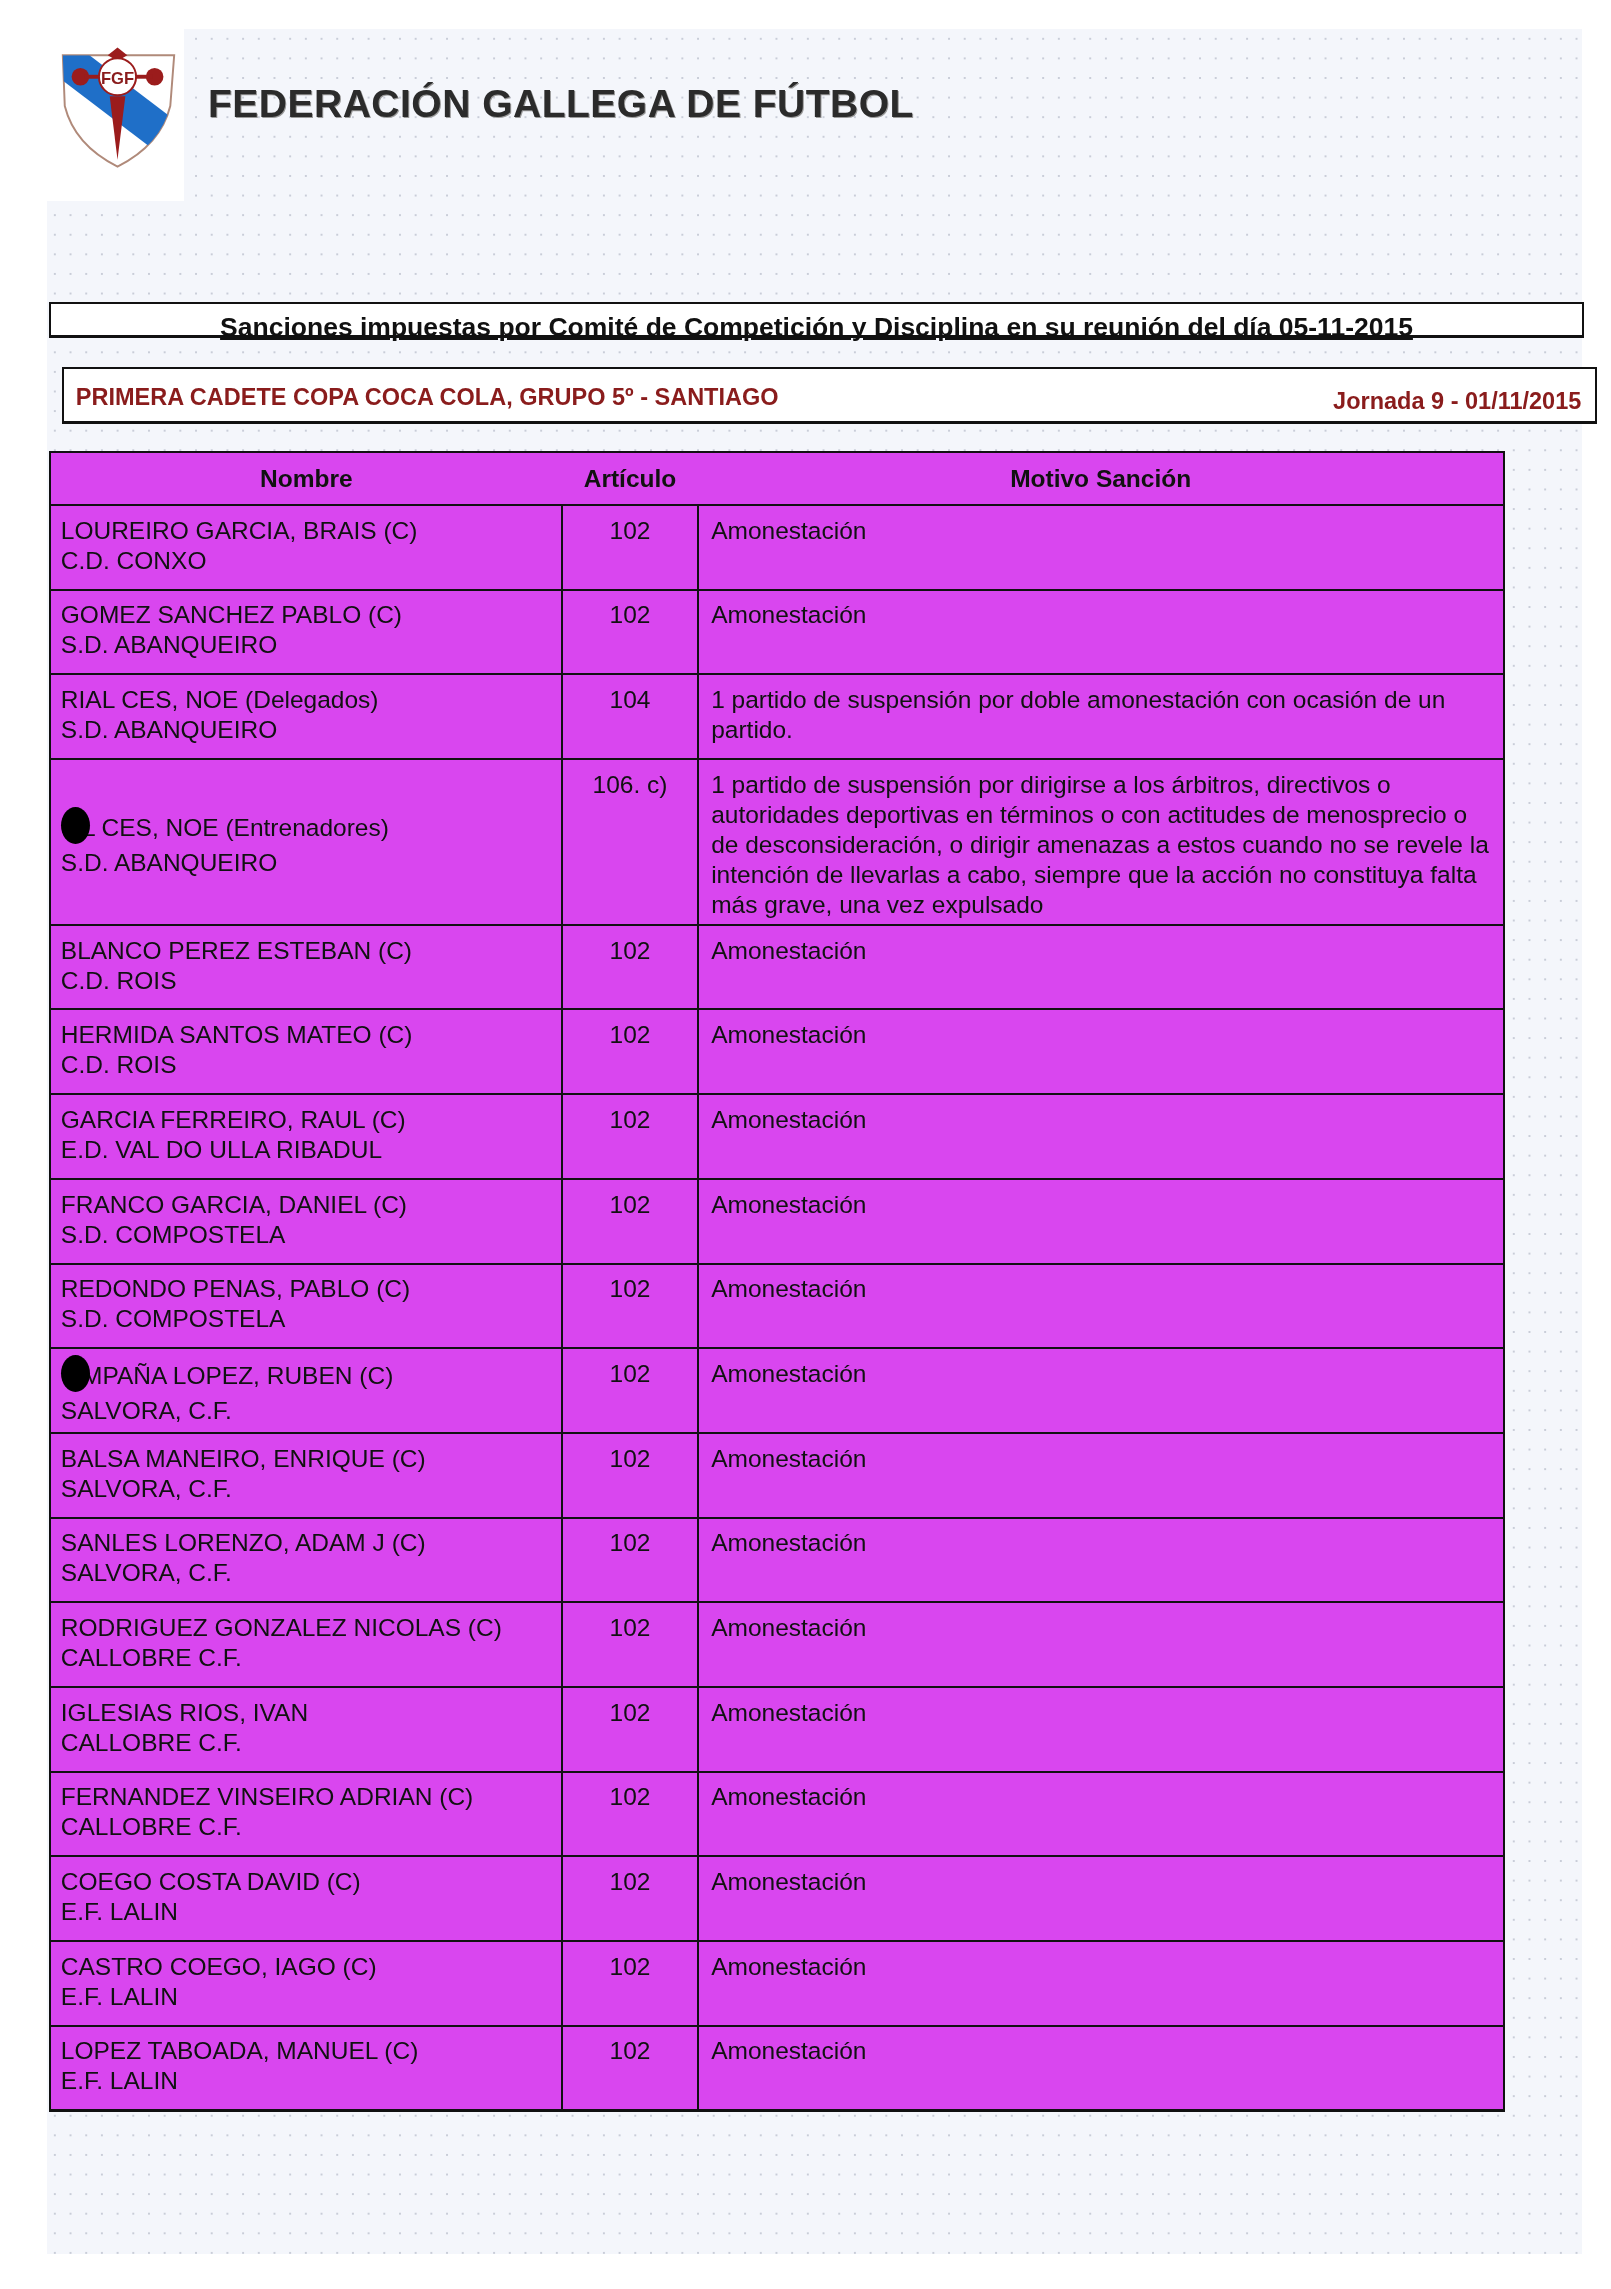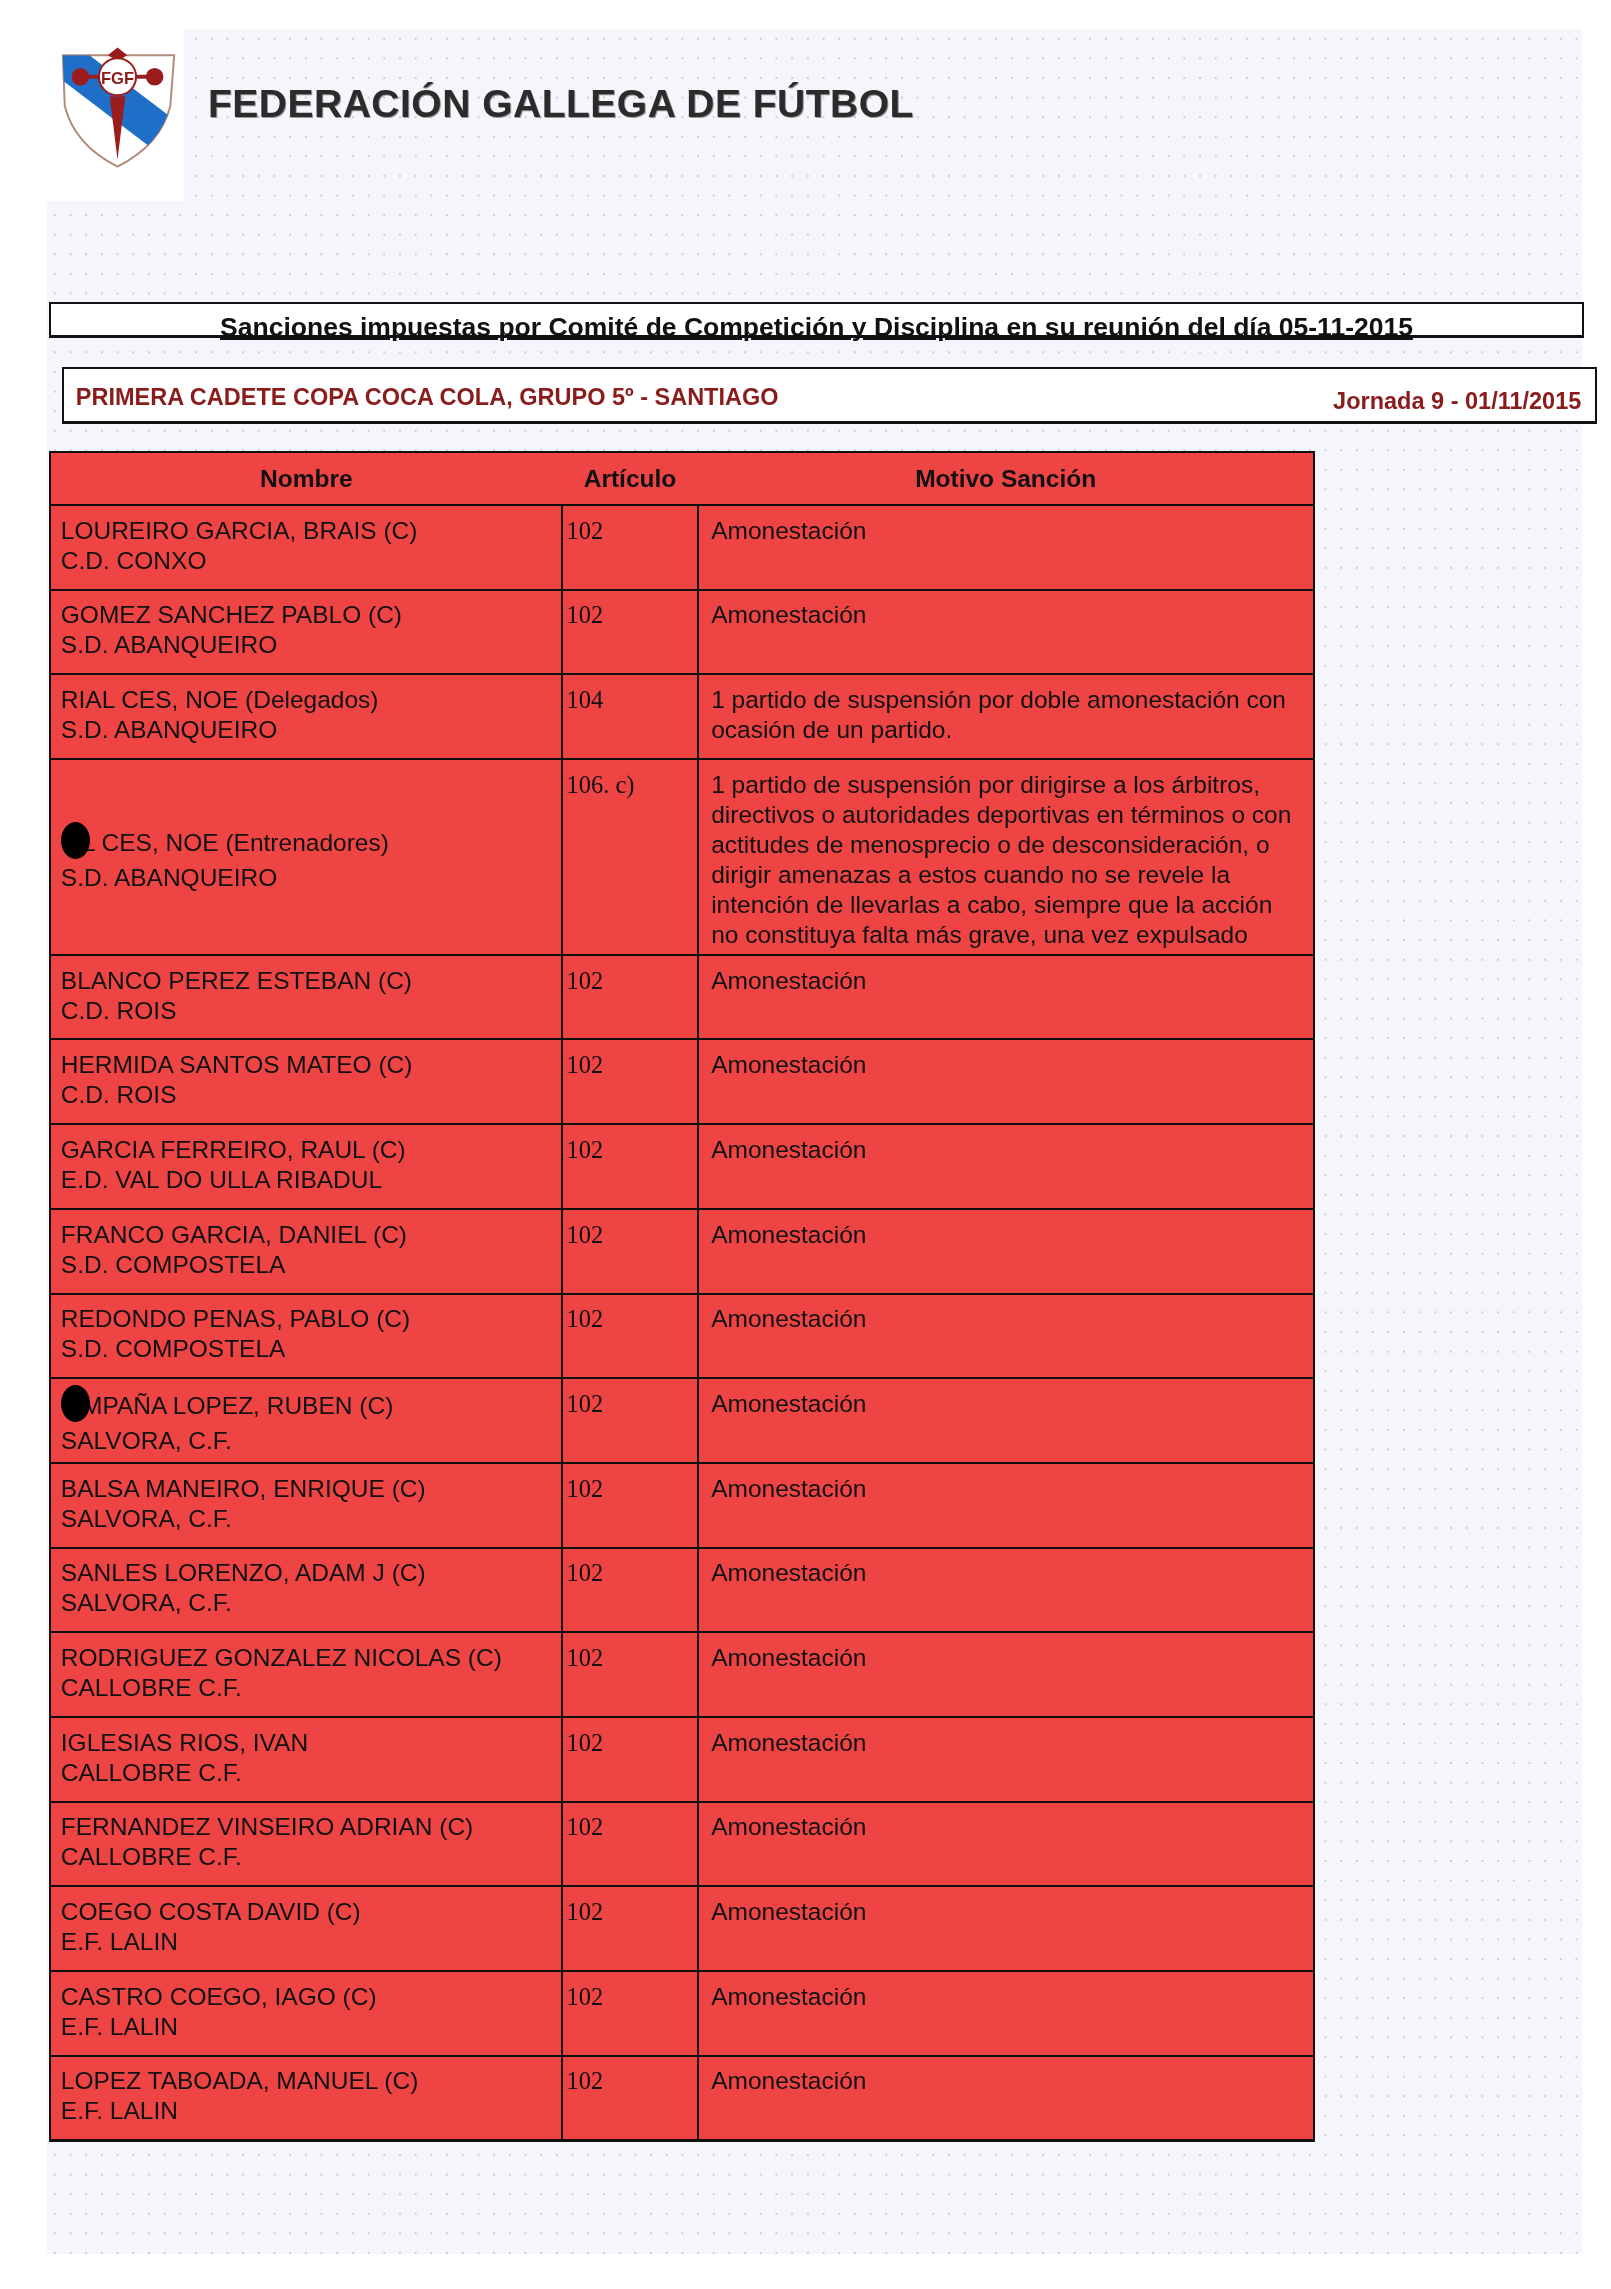--- a/index.html
+++ b/index.html
@@ -28,28 +28,28 @@
   .session-box { left: 49px; top: 302px; width: 1535px; height: 36px; padding-left: 13px; }
   .session-title {
     position: absolute; left: 0; right: 0; top: 7.8px; text-align: center;
     font-size: 26.5px; font-weight: bold; text-decoration: underline; color: #111;
   }
   .comp-box { left: 62px; top: 367px; width: 1535px; height: 57px; }
   .comp-name { position: absolute; left: 11.8px; top: 14.7px; font-size: 23.5px; font-weight: bold; color: #8a1c1c; }
   .jornada { position: absolute; right: 13.7px; top: 18.6px; font-size: 23.5px; font-weight: bold; color: #8a1c1c; }
 
   .table-wrap { position: absolute; left: 49px; top: 451px; width: 1535px; }
-  table { border-collapse: collapse; width: 1266px; background: #ef4444; }
+  table { border-collapse: collapse; width: 1456px; background: #d946ef; }
   th, td { border: 2px solid #111; vertical-align: top; font-size: 24.5px; line-height: 30px; }
   thead th { border-bottom-width: 2.9px; font-weight: bold; height: 51px; vertical-align: middle; padding: 0; border-left: none; border-right: none; }
   thead tr th:first-child { border-left: 2px solid #111; }
   thead tr th:last-child { border-right: 2.9px solid #111; }
   td { border-top: 2.9px solid #111; }
   td.c-name { width: 490px; padding: 9.8px 9.8px 3.9px 9.8px; height: 69px; }
-  td.c-art { width: 127px; text-align: left; padding: 9.8px 3.9px 3.9px 3.9px; font-family: Liberation Serif, serif; }
+  td.c-art { width: 127px; text-align: center; padding: 9.8px 3.9px 3.9px 3.9px; }
   td.c-motivo { padding: 9.8px 11.8px 3.9px 11.8px; border-right-width: 2.9px; }
   tr.tall td.c-name { vertical-align: middle; }
   .name-line, .club-line { display: block; white-space: nowrap; }
   .redact { display: inline-block; width: 29px; height: 37px; background: #000; border-radius: 50%; vertical-align: middle; margin-right: -7.8px; position: relative; top: -3.9px; }
   tbody tr:last-child td { border-bottom: 3.9px solid #111; }
 </style>
 </head>
 <body>
 
 <div class="page-bg"></div>

